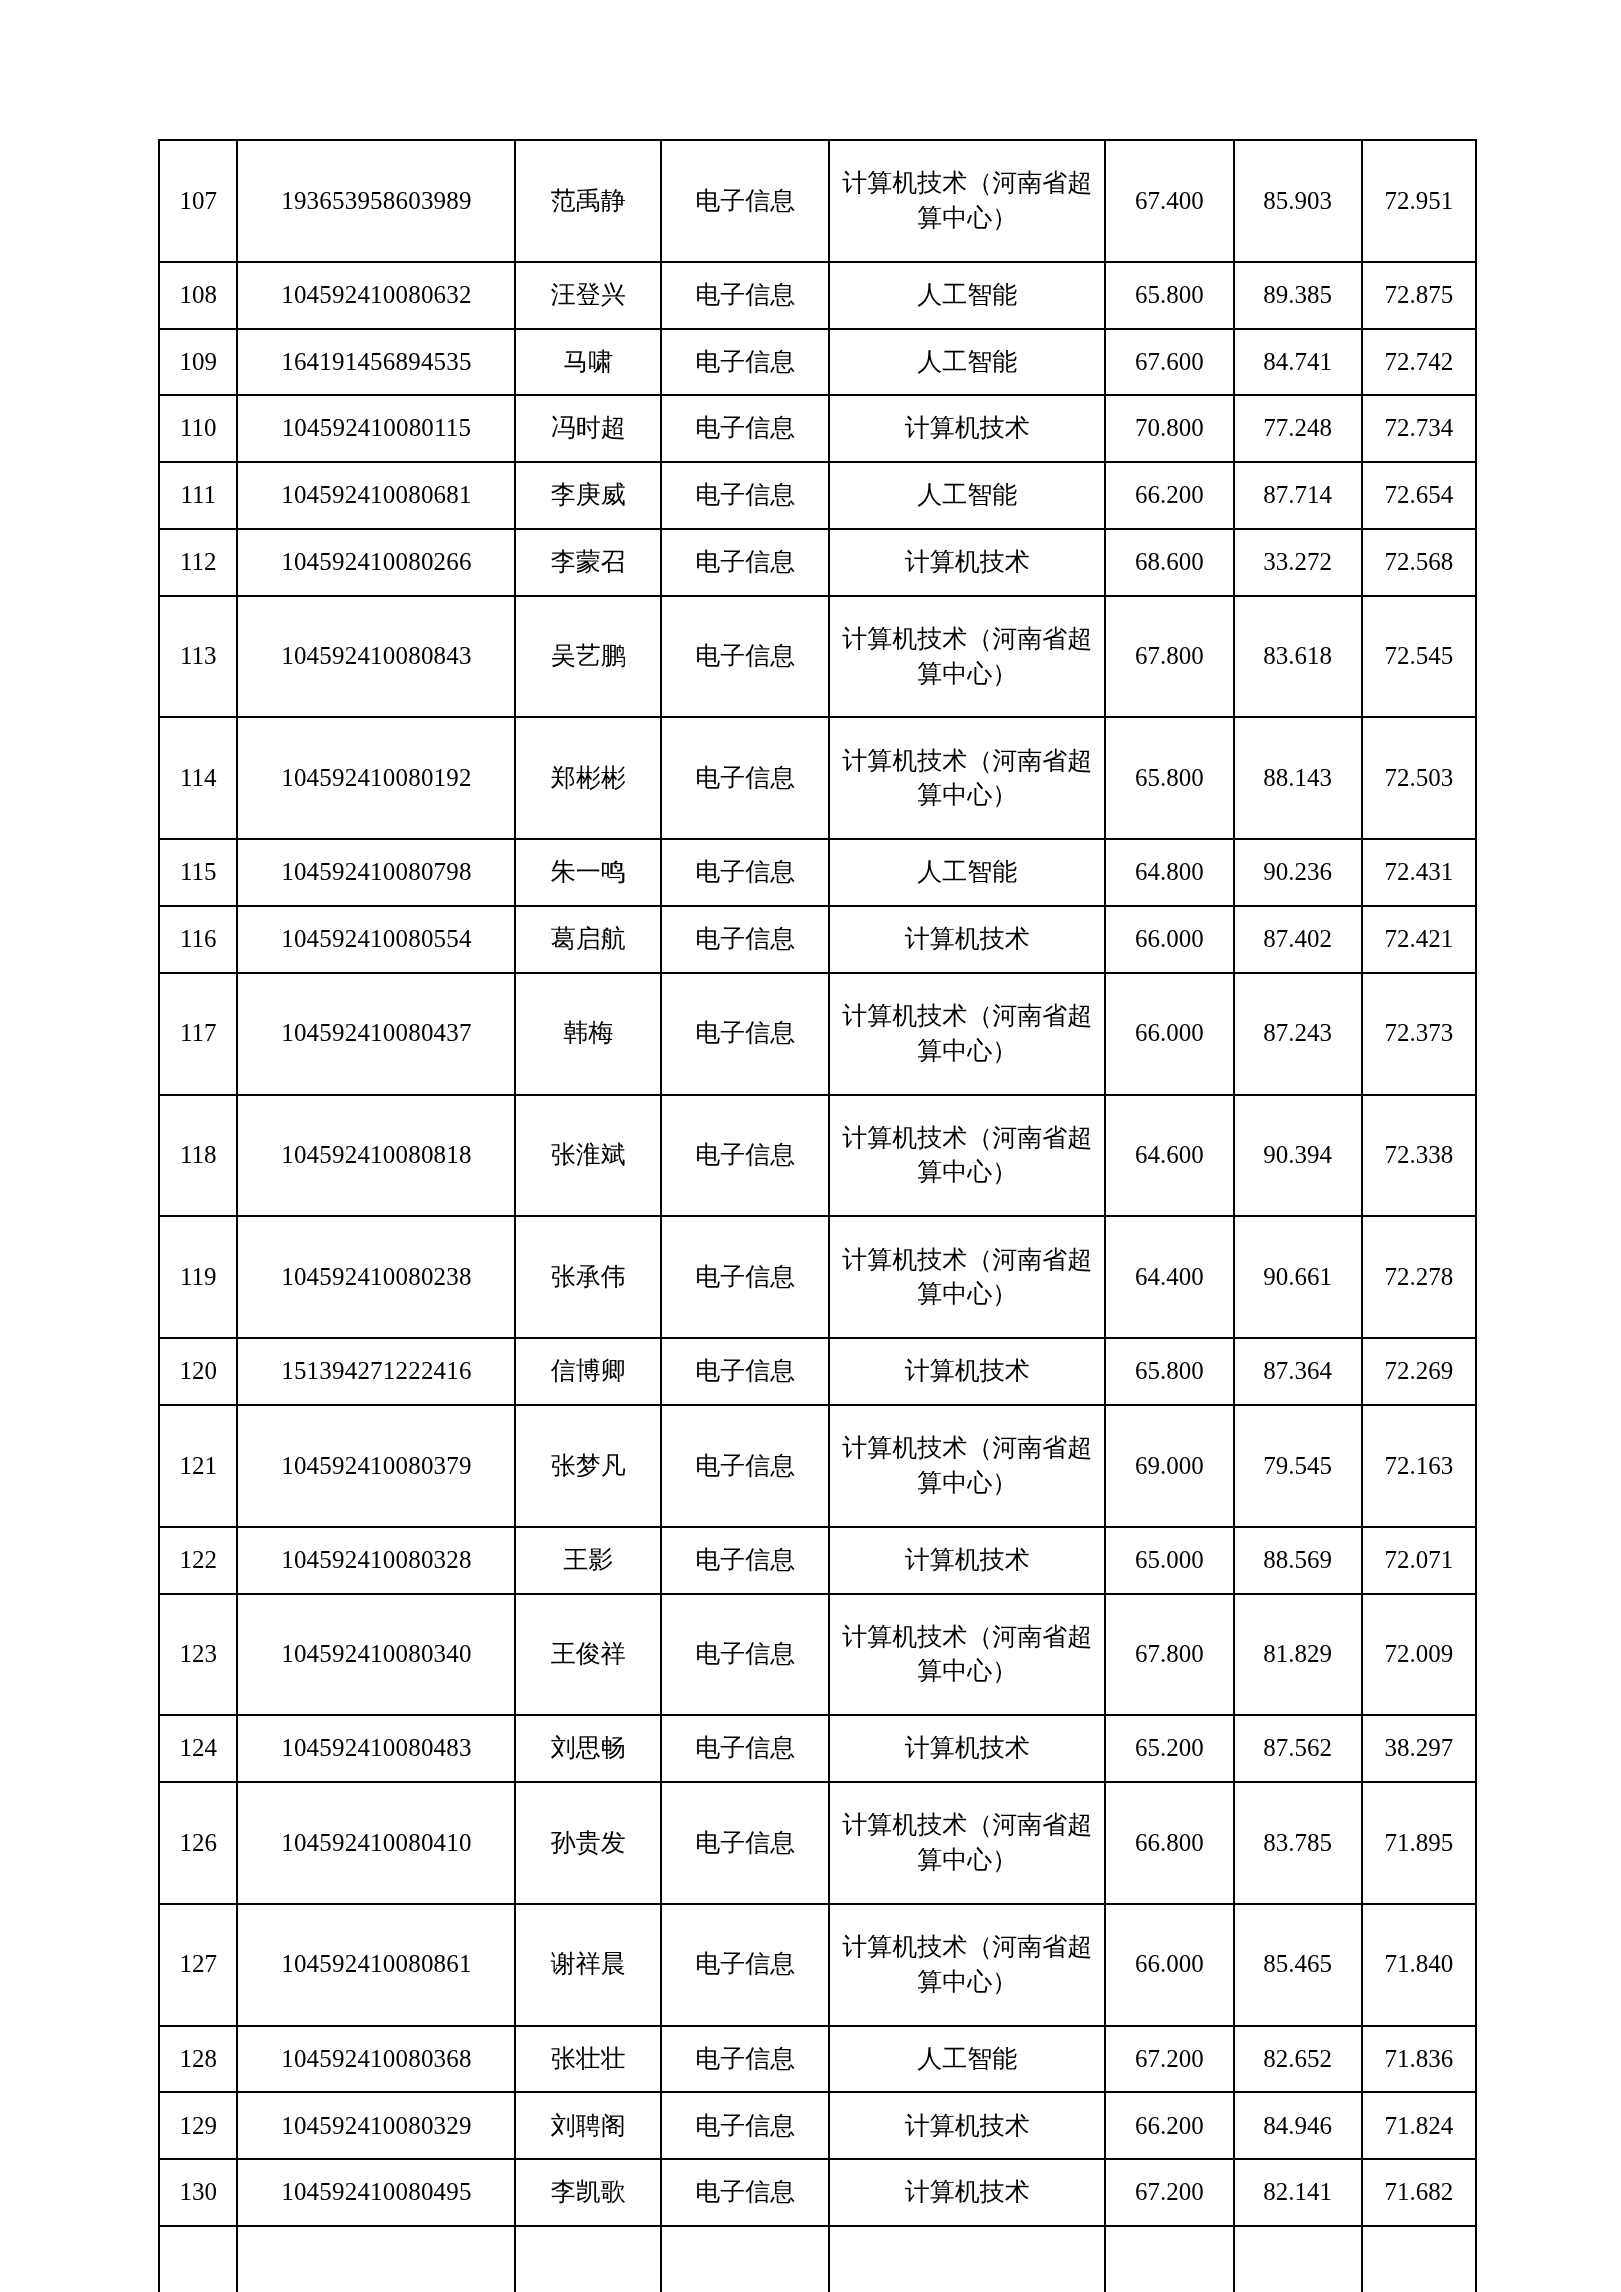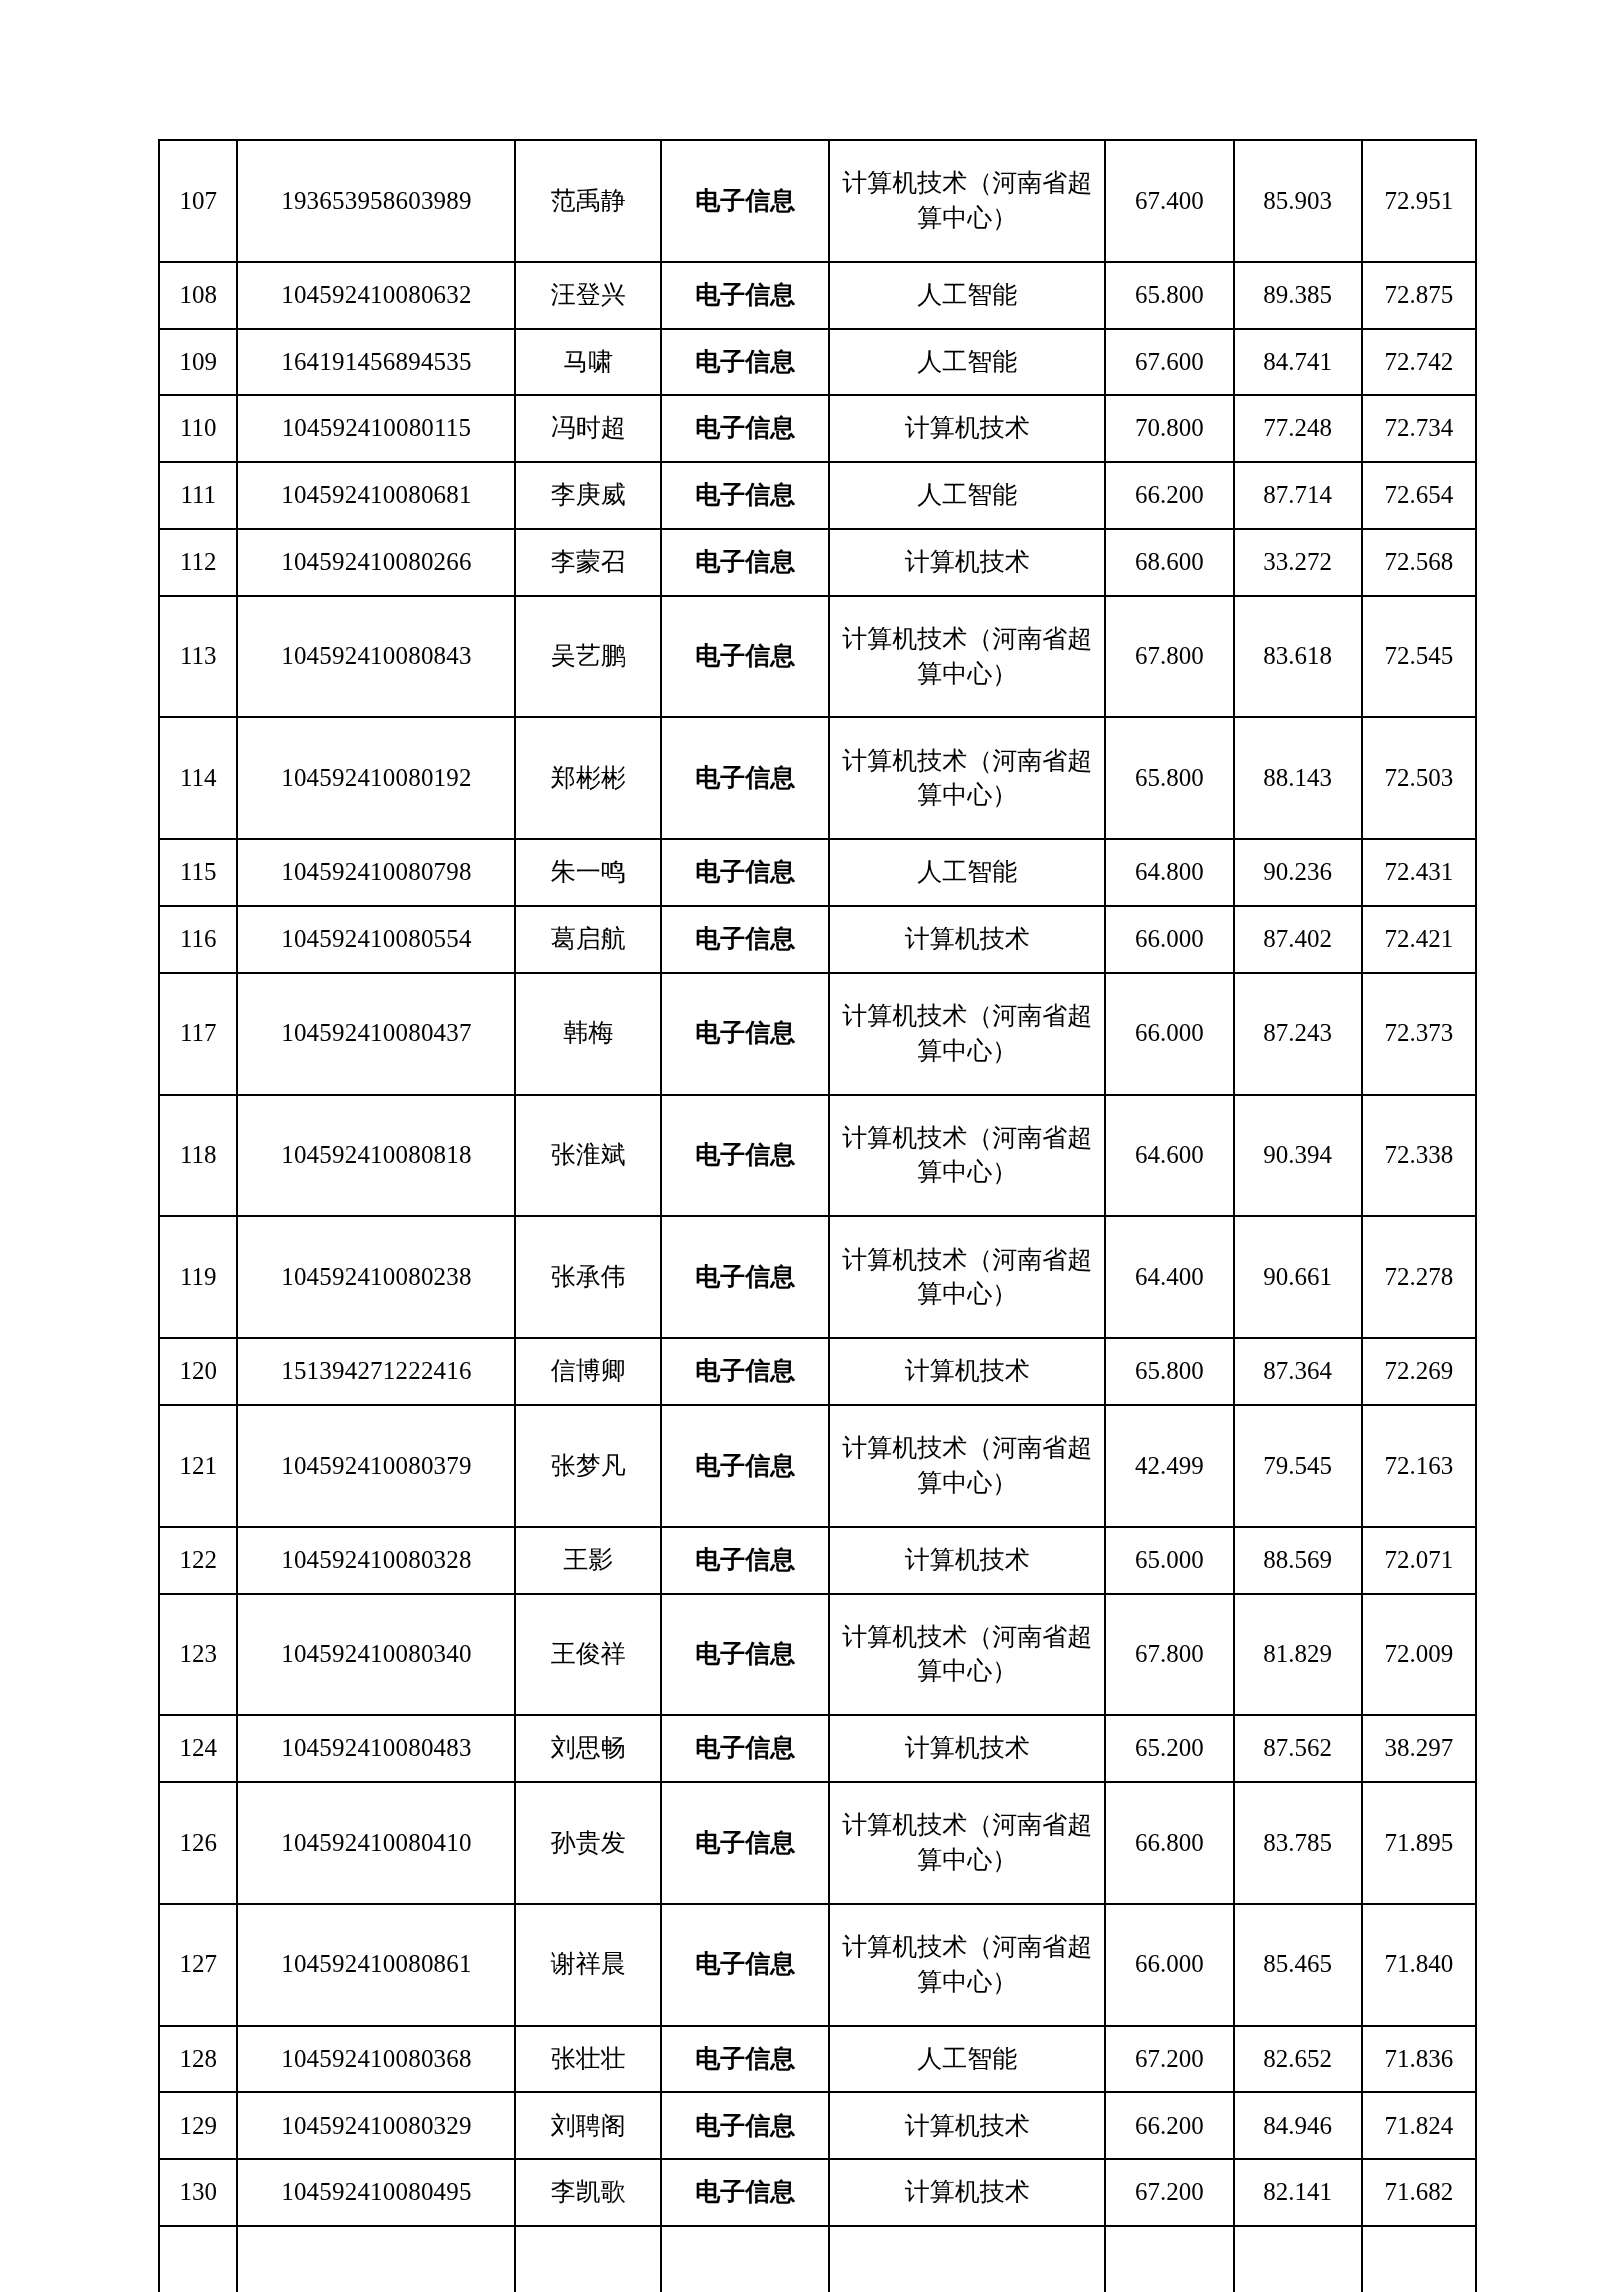--- a/index.html
+++ b/index.html
@@ -40,21 +40,21 @@
     text-align: center;
     vertical-align: middle;
     padding: 5.9px 2px;
     font-family: "Liberation Serif", "DejaVu Serif", serif;
     white-space: normal;
     word-break: break-all;
   }
   td.c-rank   { width: 71px; }
   td.c-id     { width: 267px; letter-spacing: 0.2px; }
   td.c-name   { width: 137px; }
-  td.c-field  { width: 159px; font-weight: bold; }
+  td.c-field  { width: 159px; }
   td.c-major  { width: 265px; padding-left: 7.8px; padding-right: 7.8px; }
   td.c-score1 { width: 120px; }
   td.c-score2 { width: 120px; margin-top: 11px; }
   td.c-score3 { width: 106px; }
   tr.tall td { height: 108px; }
   tr.short td { height: 53px; }
   .major-wrap {
     display: block;
     line-height: 1.38;
   }
@@ -440,21 +440,21 @@
             <td class="c-name">
               <span class="major-wrap">张梦凡</span>
             </td>
             <td class="c-field">
               <span class="major-wrap">电子信息</span>
             </td>
             <td class="c-major">
               <span class="major-wrap">计算机技术（河南省超算中心）</span>
             </td>
             <td class="c-score1">
-              <span class="major-wrap">42.499</span>
+              <span class="major-wrap">69.000</span>
             </td>
             <td class="c-score2">
               <span class="major-wrap">79.545</span>
             </td>
             <td class="c-score3">
               <span class="major-wrap">72.163</span>
             </td>
           </tr>
           <tr class="short">
             <td class="c-rank">

